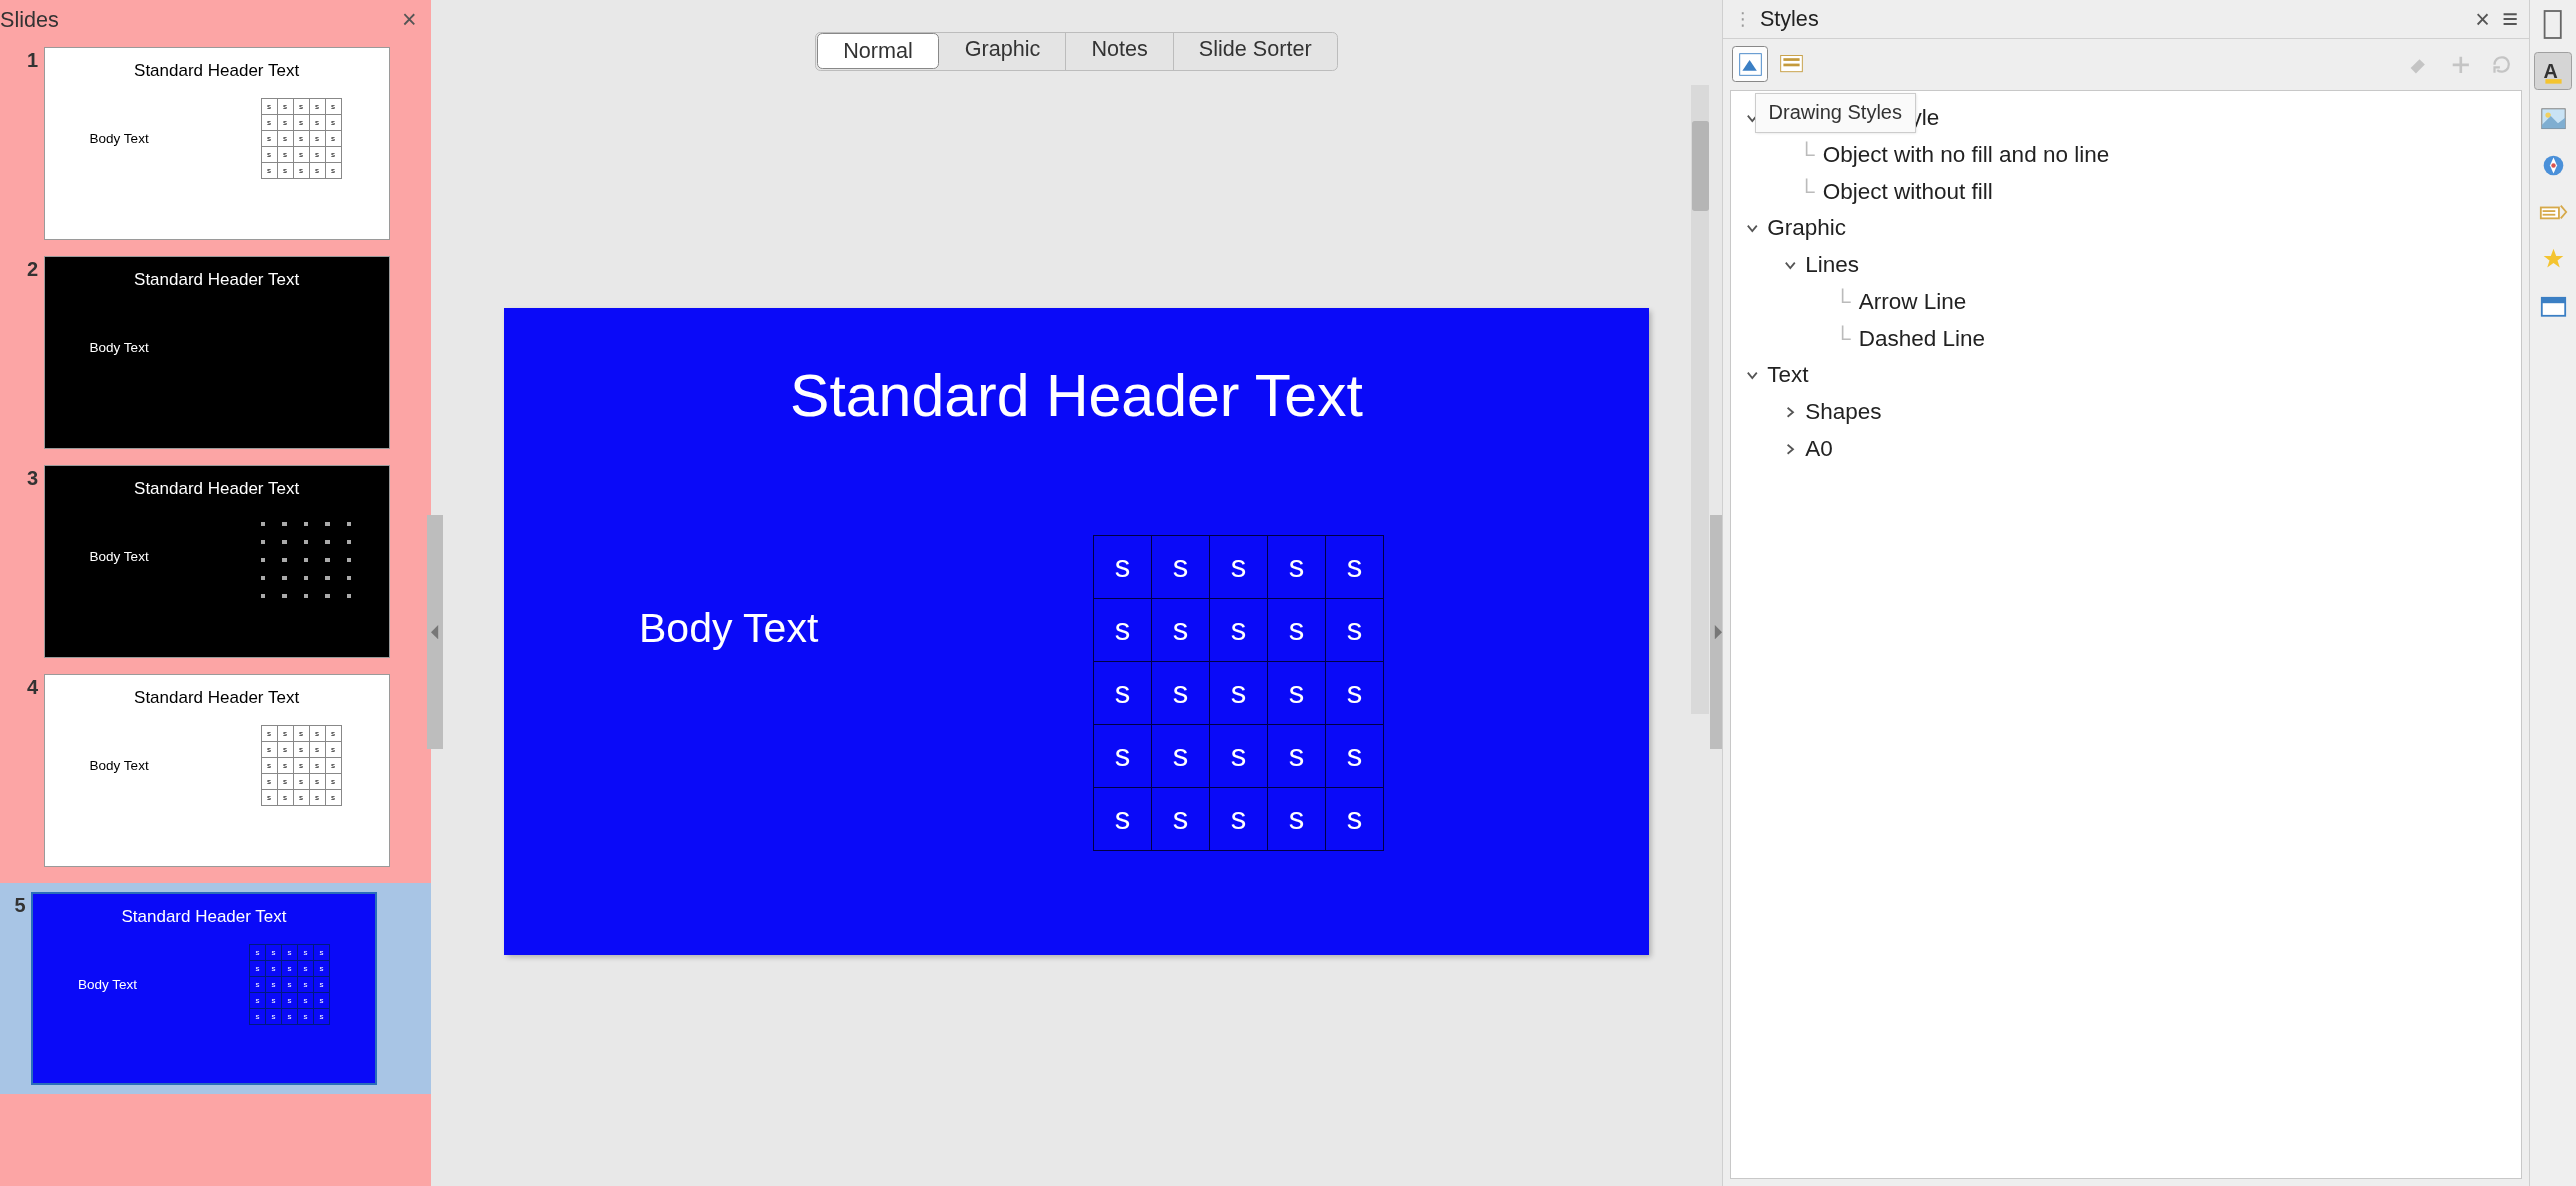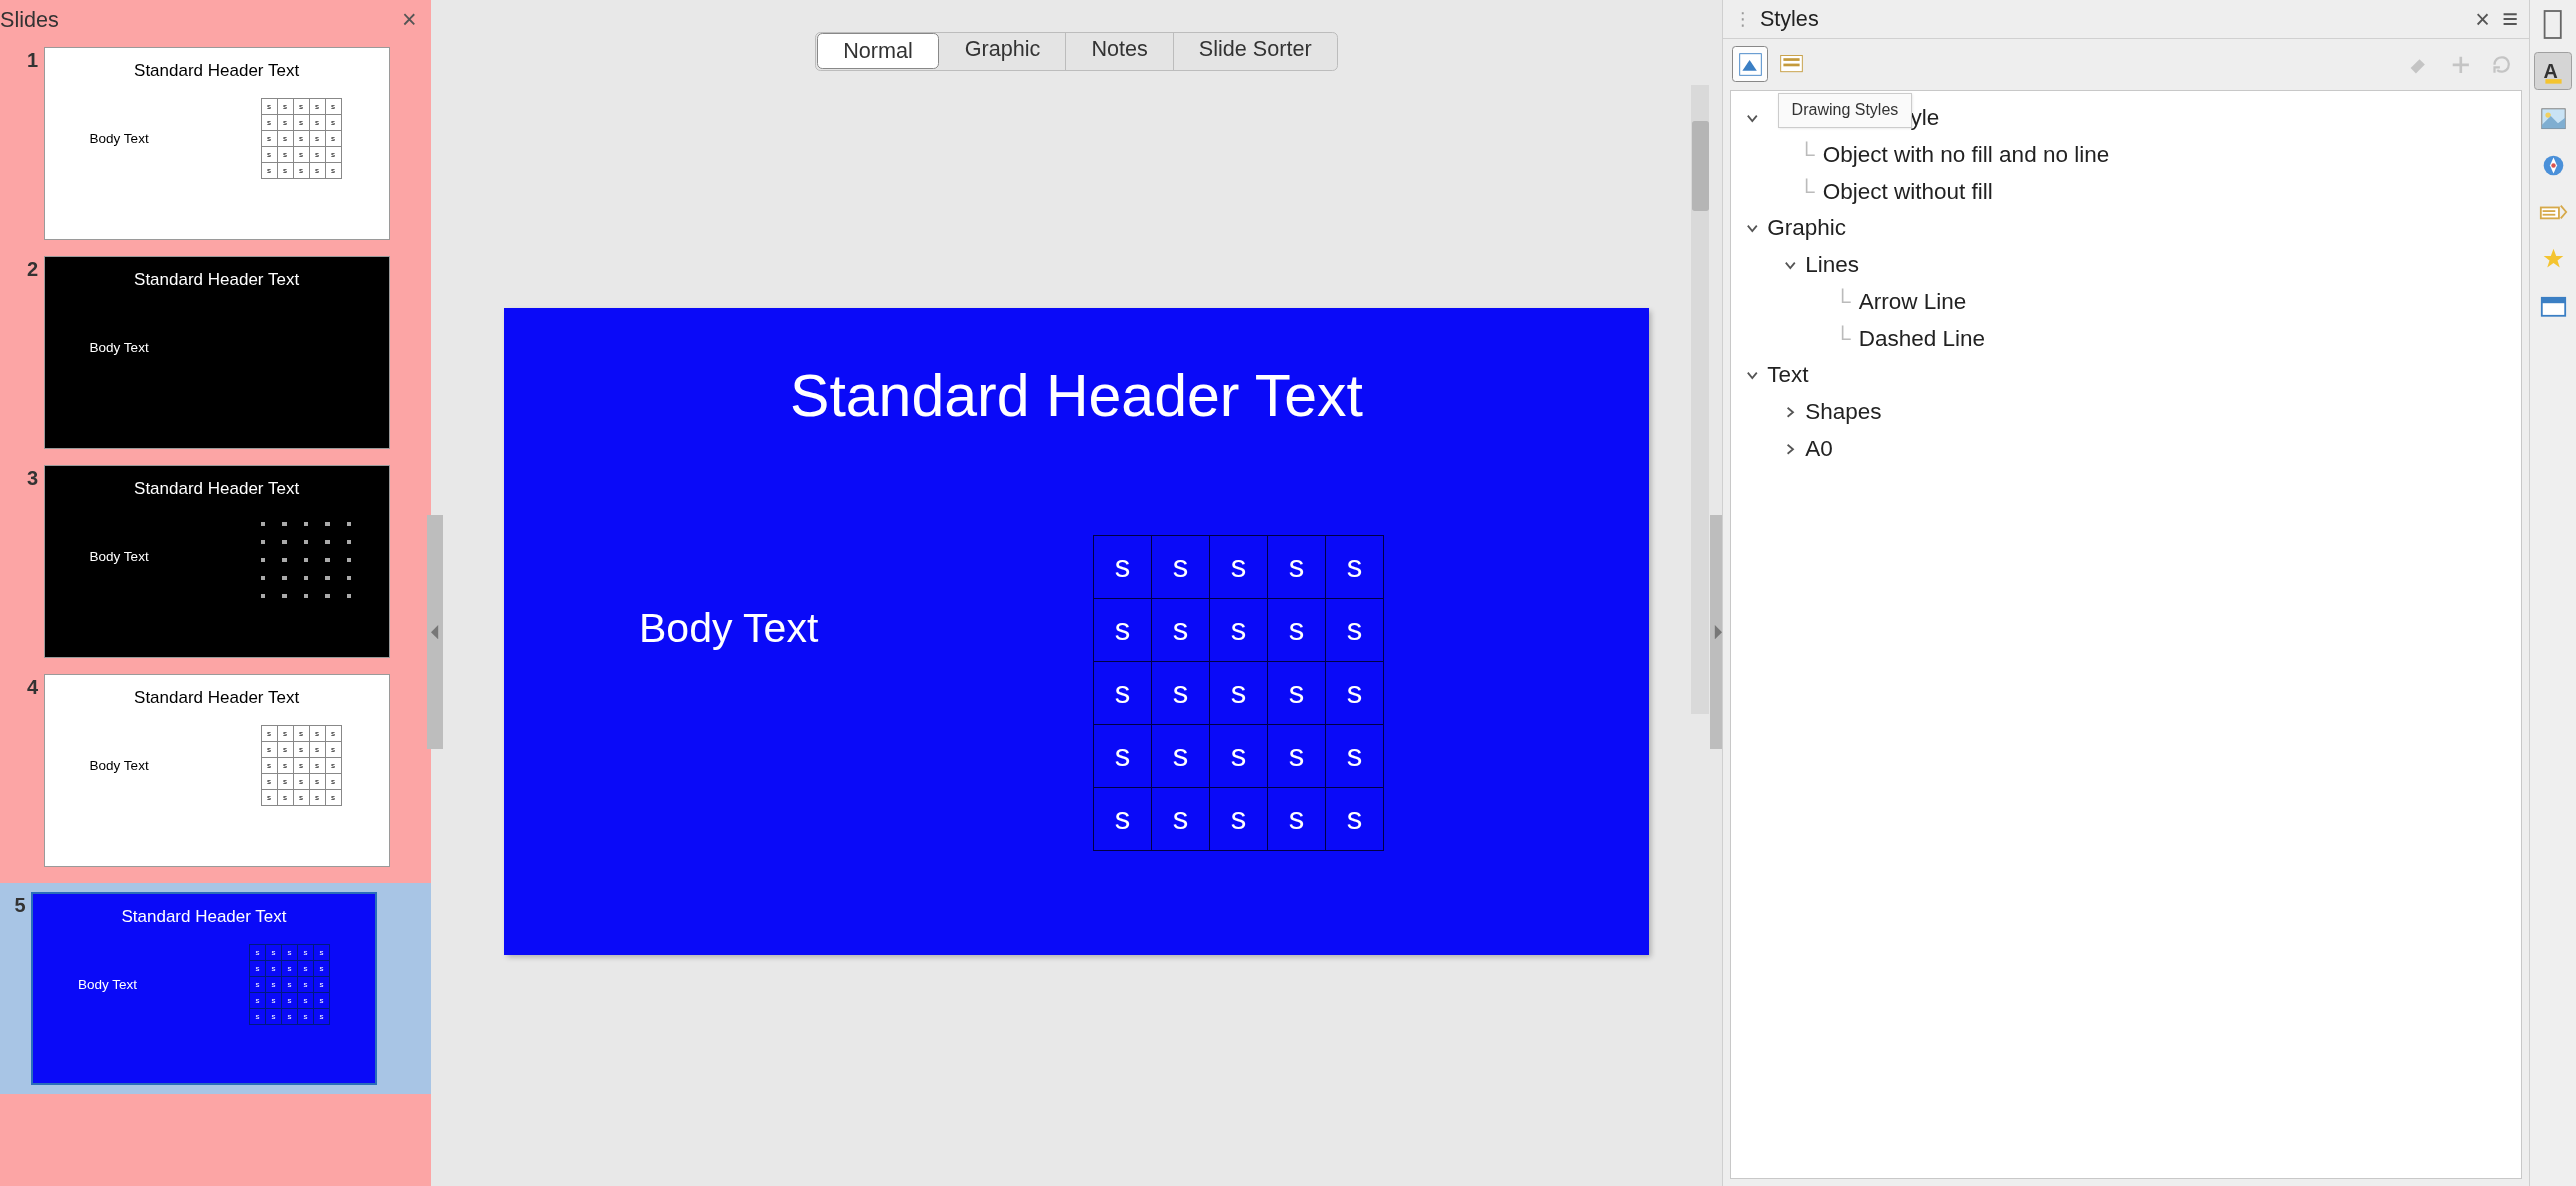--- a/index.html
+++ b/index.html
@@ -51,21 +51,21 @@
 .styles-main { flex: 1; display: flex; flex-direction: column; background:#eeeeee;}
 .styles-header { display: flex; align-items: center; padding: 3.6px 7.2px; font-size: 21.6px; color: #222; border-bottom:0.9px solid #d0d0d0;}
 .styles-header-title{padding-left:7.2px;}
 .styles-header-grip { color:#999; font-size:18px; padding:0 3.6px; letter-spacing:-2.7px;}
 .styles-header-close { margin-left: auto; font-size: 25px; color: #555; cursor: pointer; padding: 0 9px; }
 .styles-header-menu { font-size: 27px; color: #555; cursor: pointer; padding: 0 3.6px; }
 .styles-toolbar { display: flex; align-items: center; padding: 7.2px 9px; gap: 5.4px; position:relative;}
 .tool-icon { width: 36px; height: 36px; display: flex; align-items: center; justify-content: center; border-radius: 3.6px; cursor: pointer; }
 .tool-icon.active { border: 0.9px solid #888; background: #fdfdfd; }
 .styles-toolbar .spacer { flex: 1; }
-.tooltip { position: absolute; top: 54px; left: 55px; background: #fafafa; border: 0.9px solid #ccc; padding: 7.2px 12.6px; font-size: 16px; color: #333; box-shadow: 0.9px 0.9px 2.7px rgba(0,0,0,0.15); white-space:nowrap; z-index:5;}
+.tooltip { position: absolute; top: 54px; left: 32px; background: #fafafa; border: 0.9px solid #ccc; padding: 7.2px 12.6px; font-size: 20px; color: #333; box-shadow: 0.9px 0.9px 2.7px rgba(0,0,0,0.15); white-space:nowrap; z-index:5;}
 .styles-tree { flex: 1; background: #fff; border: 0.9px solid #c8c8c8; margin: 0 7.2px 7.2px 7.2px; overflow-y: auto; padding: 9px 0; }
 .tree-row { display: flex; align-items: center; font-size: 22.5px; color: #222; padding: 5.4px 0; cursor: pointer; }
 .tree-indent { display:inline-block; }
 .tree-toggle { width: 23.4px; height:23.4px; display:inline-flex; align-items:center; justify-content:center; color:#555;}
 .tree-connector{ width:25px; display:inline-flex; justify-content:center; color:#bbb;}
 .tree-label{padding-left:3.6px;}
 
 
 .sidebar-tabs { width: 47px; background: #efefef; border-left: 0.9px solid #cfcfcf; display: flex; flex-direction: column; align-items: center; padding-top: 5.4px; gap: 9px; }
 .sidetab { width: 38px; height: 38px; display: flex; align-items: center; justify-content: center; border-radius: 3.6px; cursor: pointer; }

